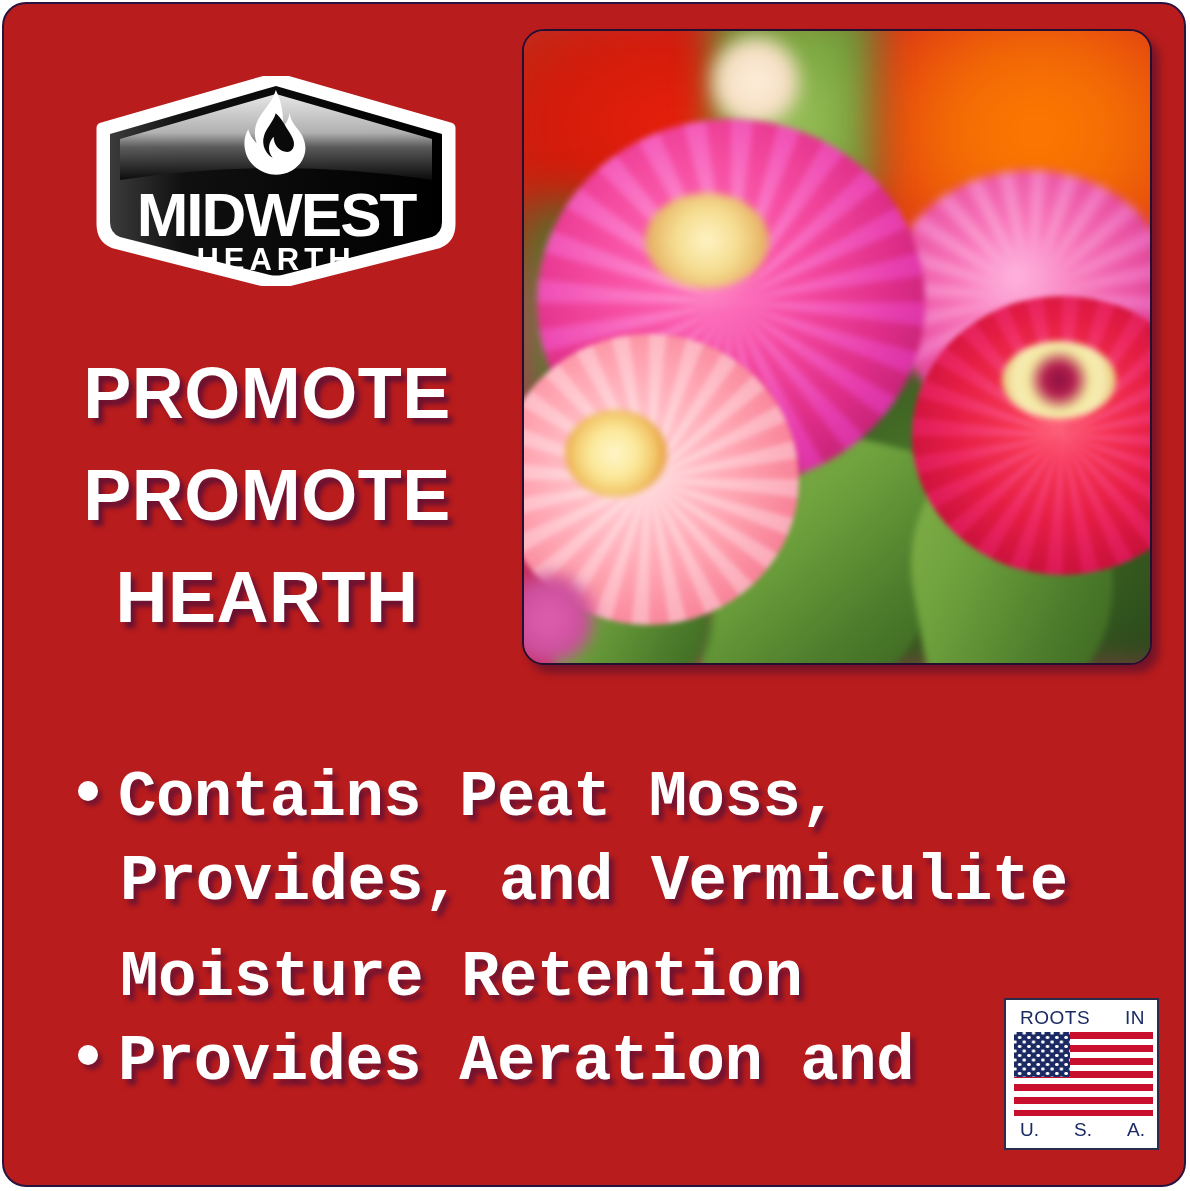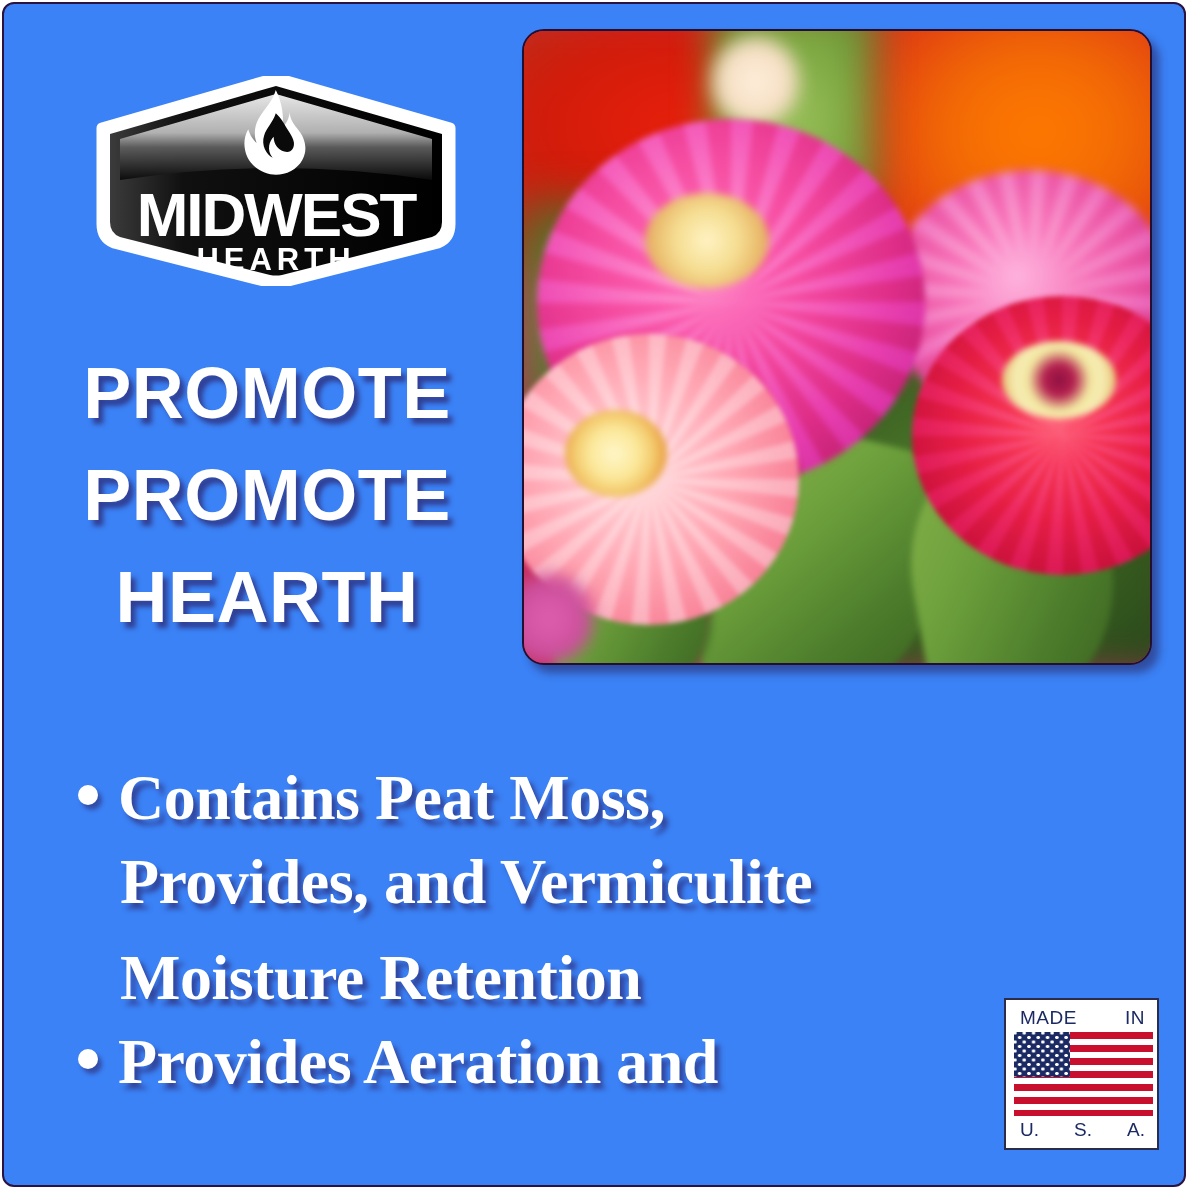--- a/index.html
+++ b/index.html
@@ -15,23 +15,23 @@
     font-family: "Liberation Sans", sans-serif;
   }
 
   
   .card {
     position: absolute;
     left: 2px;
     top: 2px;
     width: 1184px;
     height: 1185px;
-    background: #3b82f6;
+    background: #b91c1c;
     border: 2px solid #2a1340;
-    border-radius: 12px;
+    border-radius: 24px;
     box-sizing: border-box;
     overflow: hidden;
   }
 
   
   .logo-wrap {
     position: absolute;
     left: 88px;
     top: 72px;
     width: 368px;
@@ -195,21 +195,21 @@
     filter: blur(9px);
   }
 
   
   .bullets {
     position: absolute;
     left: 62px;
     top: 752px;
     width: 960px;
     color: #ffffff;
-    font-family: Liberation Serif, serif;
+    font-family: Liberation Mono, monospace;
     font-weight: bold;
     font-size: 64px;
     line-height: 84px;
     letter-spacing: -0.5px;
     text-shadow: 5px 6px 5px rgba(40, 10, 70, 0.5);
   }
   .bullet-item { display: block; margin-bottom: 12px; }
   .bullet-line { display: block; white-space: nowrap; }
   .bullet-line.first { text-indent: 0; }
   .bullet-line.cont { padding-left: 54px; }
@@ -385,21 +385,21 @@
 
     <span class="bullet-item">
       <span class="bullet-line cont">Moisture Retention</span>
       <span class="bullet-line first"><span class="bullet-dot"></span><span>Provides Aeration and</span></span>
     </span>
 
   </div>
 
   <div class="usa-badge">
     <div class="usa-top">
-      <span>MADE</span>
+      <span>ROOTS</span>
       <span>IN</span>
     </div>
     <div class="flag">
       <div class="flag-stripes">
         <div class="stripe" style="top:0px"></div>
         <div class="stripe" style="top:13px"></div>
         <div class="stripe" style="top:26px"></div>
         <div class="stripe" style="top:39px"></div>
         <div class="stripe" style="top:52px"></div>
         <div class="stripe" style="top:65px"></div>

